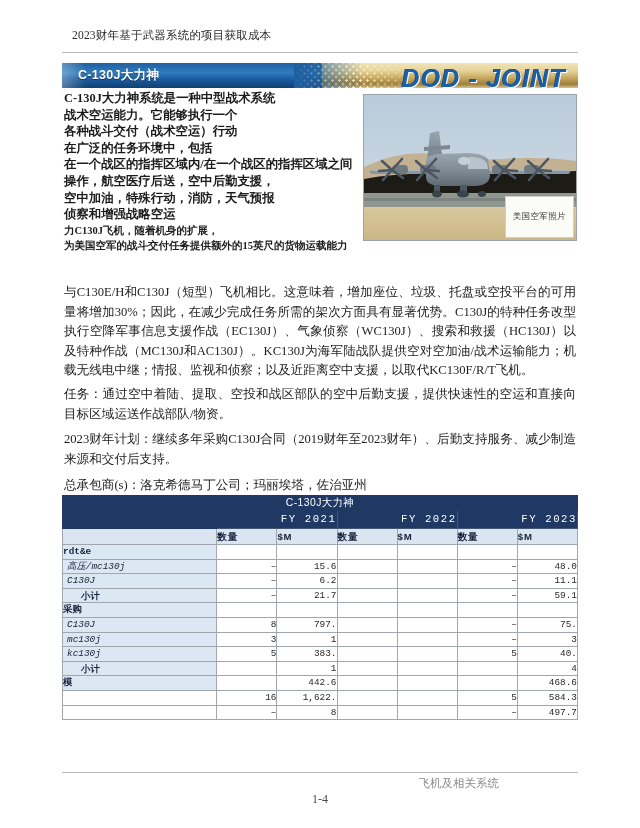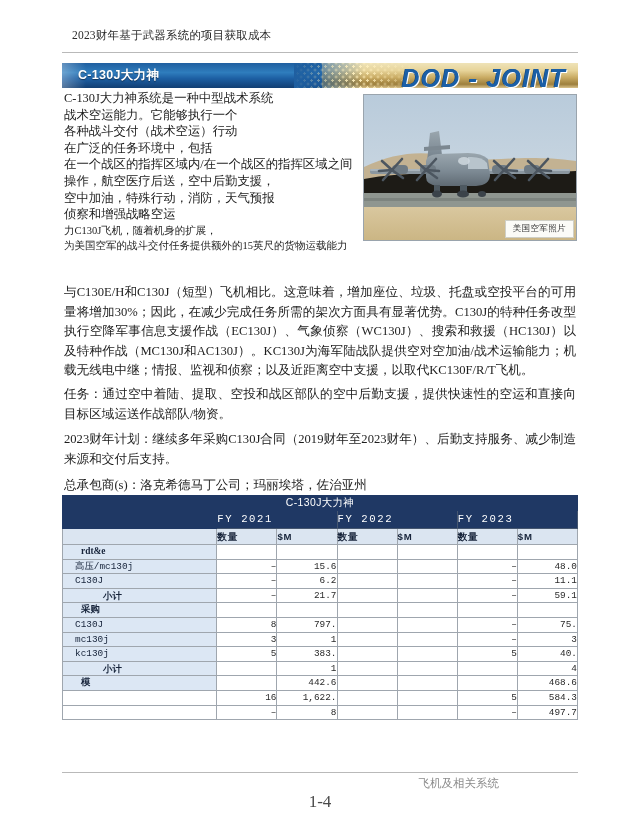--- a/index.html
+++ b/index.html
@@ -119,21 +119,21 @@
   
   .body-col {
     position: absolute;
     left: 64px;
     top: 90px;
     width: 290px;
     font-size: 12.4px;
     line-height: 16.6px;
     color: #1c1c1c;
   }
-  .body-col .ln { white-space: nowrap; }
+  .body-col .ln { white-space: nowrap; font-weight: bold; }
   .body-col .sm { font-size: 10.5px; line-height: 15px; }
 
   .full-para {
     position: absolute;
     left: 64px;
     width: 512px;
     font-size: 12.6px;
     line-height: 19.5px;
     text-align: justify;
     color: #1c1c1c;
@@ -156,21 +156,21 @@
   }
   .photo-svg { display: block; width: 212px; height: 145px; }
   .photo-caption {
     position: absolute;
     right: 2px;
     bottom: 2px;
     background: #fbfbf7;
     border: 1px solid #cfcfc6;
     font-size: 8.6px;
     color: #3a3a3a;
-    padding: 2px 7px;
+    padding: 14px 7px;
     letter-spacing: .3px;
     white-space: nowrap;
   }
 
   
   .tbl-wrap {
     position: absolute;
     left: 62px;
     top: 495px;
     width: 516px;
@@ -195,21 +195,21 @@
     font-family: "Liberation Sans", "DejaVu Sans", sans-serif;
     font-size: 10.4px;
     height: 14px;
     line-height: 14px;
     letter-spacing: .4px;
     border-color: #1f3864 !important;
   }
   .hdr-fy {
     background: #1f3864;
     color: #ffffff;
-    text-align: left;
+    text-align: right;
     font-family: "Liberation Mono", "DejaVu Sans Mono", monospace;
     font-size: 10.6px;
     height: 17px;
     line-height: 17px;
     letter-spacing: 1.6px;
     border-color: #45566f !important;
   }
   .hdr-blank {
     background: #1f3864;
     border-color: #1f3864 !important;
@@ -230,23 +230,23 @@
   .lbl {
     background: #dce7f4;
     padding-left: 4px;
     font-size: 9.4px;
     line-height: 13.6px;
     height: 13.6px;
     white-space: nowrap;
     color: #16233a;
   }
   .lbl.empty { background: #ffffff; }
-  .lbl.bold { font-weight: bold; font-family: Liberation Serif, serif; padding-left: 18px; }
-  .lbl.ind1 { padding-left: 12px; }
-  .lbl.ind2 { padding-left: 40px; font-weight: bold; font-family: "Liberation Sans","DejaVu Sans",sans-serif; }
+  .lbl.bold { font-weight: bold; font-family: Liberation Mono, monospace; }
+  .lbl.ind1 { padding-left: 4px; font-style: italic; }
+  .lbl.ind2 { padding-left: 18px; font-weight: bold; font-family: "Liberation Sans","DejaVu Sans",sans-serif; }
 
   td.num {
     text-align: right;
     padding-right: 9px;
     line-height: 13.6px;
     height: 13.6px;
     white-space: nowrap;
     color: #2a2a2a;
   }
   td.money {
@@ -275,21 +275,21 @@
     font-size: 11.5px;
     color: #8c8c8c;
     white-space: nowrap;
   }
   .foot-page {
     position: absolute;
     left: 0;
     top: 792px;
     width: 640px;
     text-align: center;
-    font-size: 17px;
+    font-size: 12px;
     color: #4a4a4a;
   }
 </style>
 </head>
 <body>
 
 <div class="page">
 
   <div class="run-header">2023财年基于武器系统的项目获取成本</div>
   <div class="header-rule"></div>

